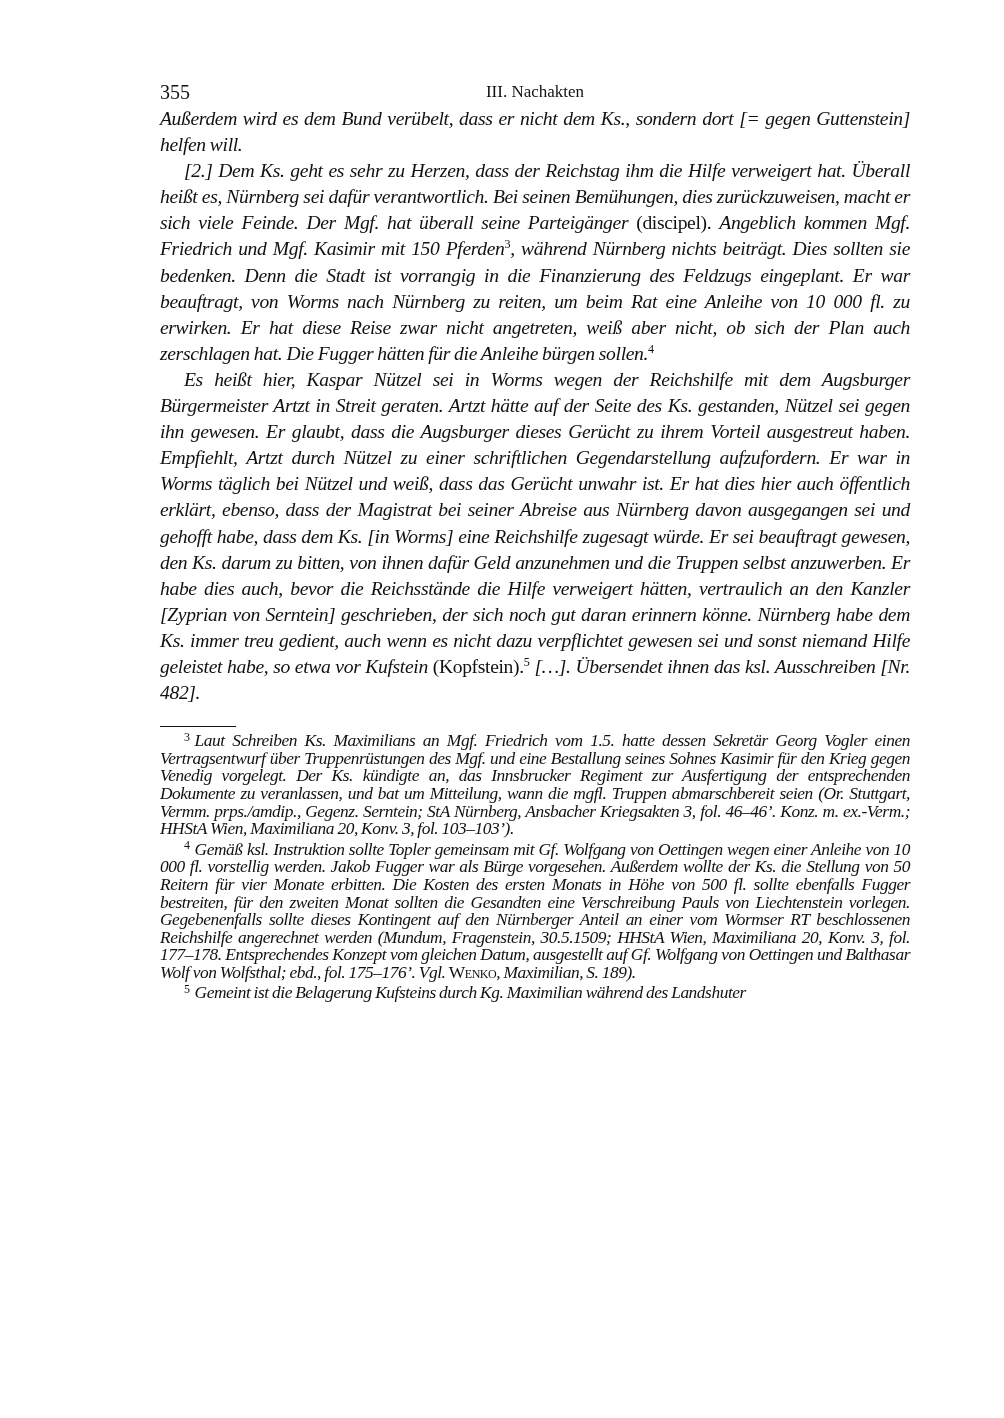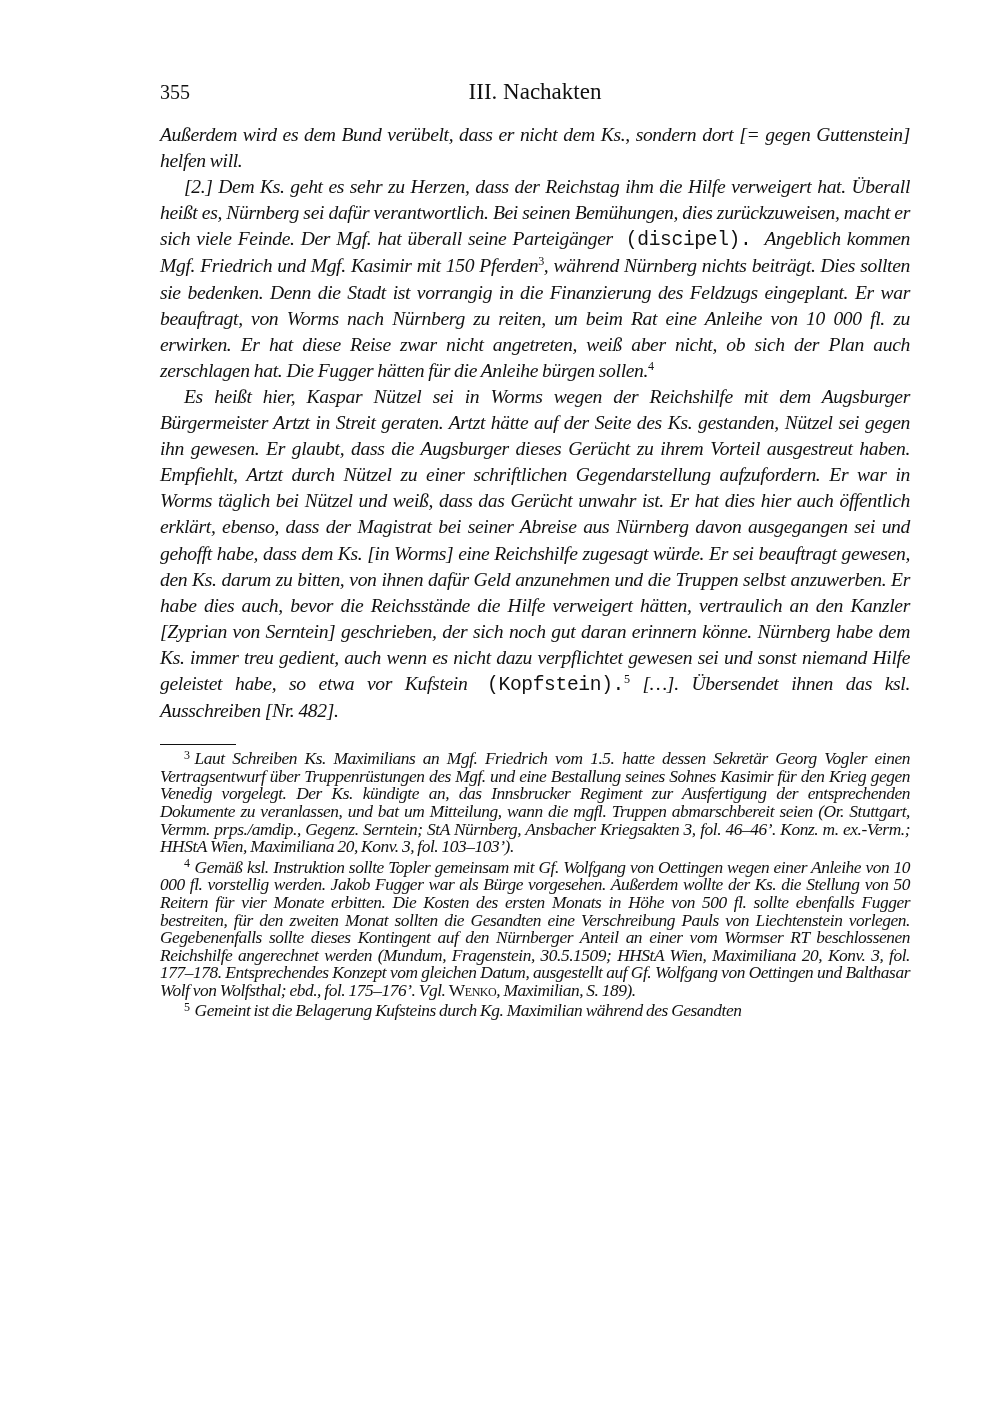--- a/index.html
+++ b/index.html
@@ -31,40 +31,38 @@
       left: 0;
       top: 0;
       font-size: 20px;
     }
     .section-title {
       position: absolute;
       left: 0;
       right: 0;
       top: 0;
       text-align: center;
-      font-size: 23px;
+      font-size: 17px;
     }
     .body-text {
-      margin-top: 16px;
       font-size: 19.6px;
       line-height: 26.1px;
       text-align: justify;
       font-style: italic;
       letter-spacing: -0.35px;
       word-spacing: -0.5px;
     }
     .body-text p {
       margin: 0;
     }
     .body-text p.indent {
       text-indent: 24px;
     }
     .roman {
       font-style: normal;
-      font-family: Liberation Mono, monospace;
     }
     sup {
       font-size: 0.62em;
       line-height: 0;
       vertical-align: 0.55em;
       font-style: normal;
     }
     .footnote-rule {
       width: 76px;
       height: 0;
@@ -116,16 +114,16 @@
     <p class="indent"><span>Es heißt hier, Kaspar Nützel sei in Worms wegen der Reichshilfe mit dem Augsburger Bürgermeister Artzt in Streit geraten. Artzt hätte auf der Seite des Ks. gestanden, Nützel sei gegen ihn gewesen. Er glaubt, dass die Augsburger dieses Gerücht zu ihrem Vorteil ausgestreut haben. Empfiehlt, Artzt durch Nützel zu einer schriftlichen Gegendarstellung aufzufordern. Er war in Worms täglich bei Nützel und weiß, dass das Gerücht unwahr ist. Er hat dies hier auch öffentlich erklärt, ebenso, dass der Magistrat bei seiner Abreise aus Nürnberg davon ausgegangen sei und gehofft habe, dass dem Ks. [in Worms] eine Reichshilfe zugesagt würde. Er sei beauftragt gewesen, den Ks. darum zu bitten, von ihnen dafür Geld anzunehmen und die Truppen selbst anzuwerben. Er habe dies auch, bevor die Reichsstände die Hilfe verweigert hätten, vertraulich an den Kanzler [Zyprian von Serntein] geschrieben, der sich noch gut daran erinnern könne. Nürnberg habe dem Ks. immer treu gedient, auch wenn es nicht dazu verpflichtet gewesen sei und sonst niemand Hilfe geleistet habe, so etwa vor Kufstein</span><span class="roman"> (Kopfstein).</span><sup>5</sup><span> […]. Übersendet ihnen das ksl. Ausschreiben [Nr. 482].</span></p>
   </div>
 
   <div class="footnote-rule"></div>
 
   <div class="footnotes">
     <p class="footnote"><span class="fn-num">3</span><span>Laut Schreiben Ks. Maximilians an Mgf. Friedrich vom 1.5. hatte dessen Sekretär Georg Vogler einen Vertragsentwurf über Truppenrüstungen des Mgf. und eine Bestallung seines Sohnes Kasimir für den Krieg gegen Venedig vorgelegt. Der Ks. kündigte an, das Innsbrucker Regiment zur Ausfertigung der entsprechenden Dokumente zu veranlassen, und bat um Mitteilung, wann die mgfl. Truppen abmarschbereit seien (Or. Stuttgart, Vermm. prps./amdip., Gegenz. Serntein; StA Nürnberg, Ansbacher Kriegsakten 3, fol. 46–46’. Konz. m. ex.-Verm.; HHStA Wien, Maximiliana 20, Konv. 3, fol. 103–103’).</span></p>
 
     <p class="footnote"><span class="fn-num">4</span><span>Gemäß ksl. Instruktion sollte Topler gemeinsam mit Gf. Wolfgang von Oettingen wegen einer Anleihe von 10 000 fl. vorstellig werden. Jakob Fugger war als Bürge vorgesehen. Außerdem wollte der Ks. die Stellung von 50 Reitern für vier Monate erbitten. Die Kosten des ersten Monats in Höhe von 500 fl. sollte ebenfalls Fugger bestreiten, für den zweiten Monat sollten die Gesandten eine Verschreibung Pauls von Liechtenstein vorlegen. Gegebenenfalls sollte dieses Kontingent auf den Nürnberger Anteil an einer vom Wormser RT beschlossenen Reichshilfe angerechnet werden (Mundum, Fragenstein, 30.5.1509; HHStA Wien, Maximiliana 20, Konv. 3, fol. 177–178. Entsprechendes Konzept vom gleichen Datum, ausgestellt auf Gf. Wolfgang von Oettingen und Balthasar Wolf von Wolfsthal; ebd., fol. 175–176’. Vgl. </span><span class="smallcaps">Wenko</span><span>, Maximilian, S. 189).</span></p>
 
-    <p class="footnote"><span class="fn-num">5</span><span>Gemeint ist die Belagerung Kufsteins durch Kg. Maximilian während des Gesandten</span></p>
+    <p class="footnote"><span class="fn-num">5</span><span>Gemeint ist die Belagerung Kufsteins durch Kg. Maximilian während des Landshuter</span></p>
   </div>
 
 </div>
 
 </body></html>

